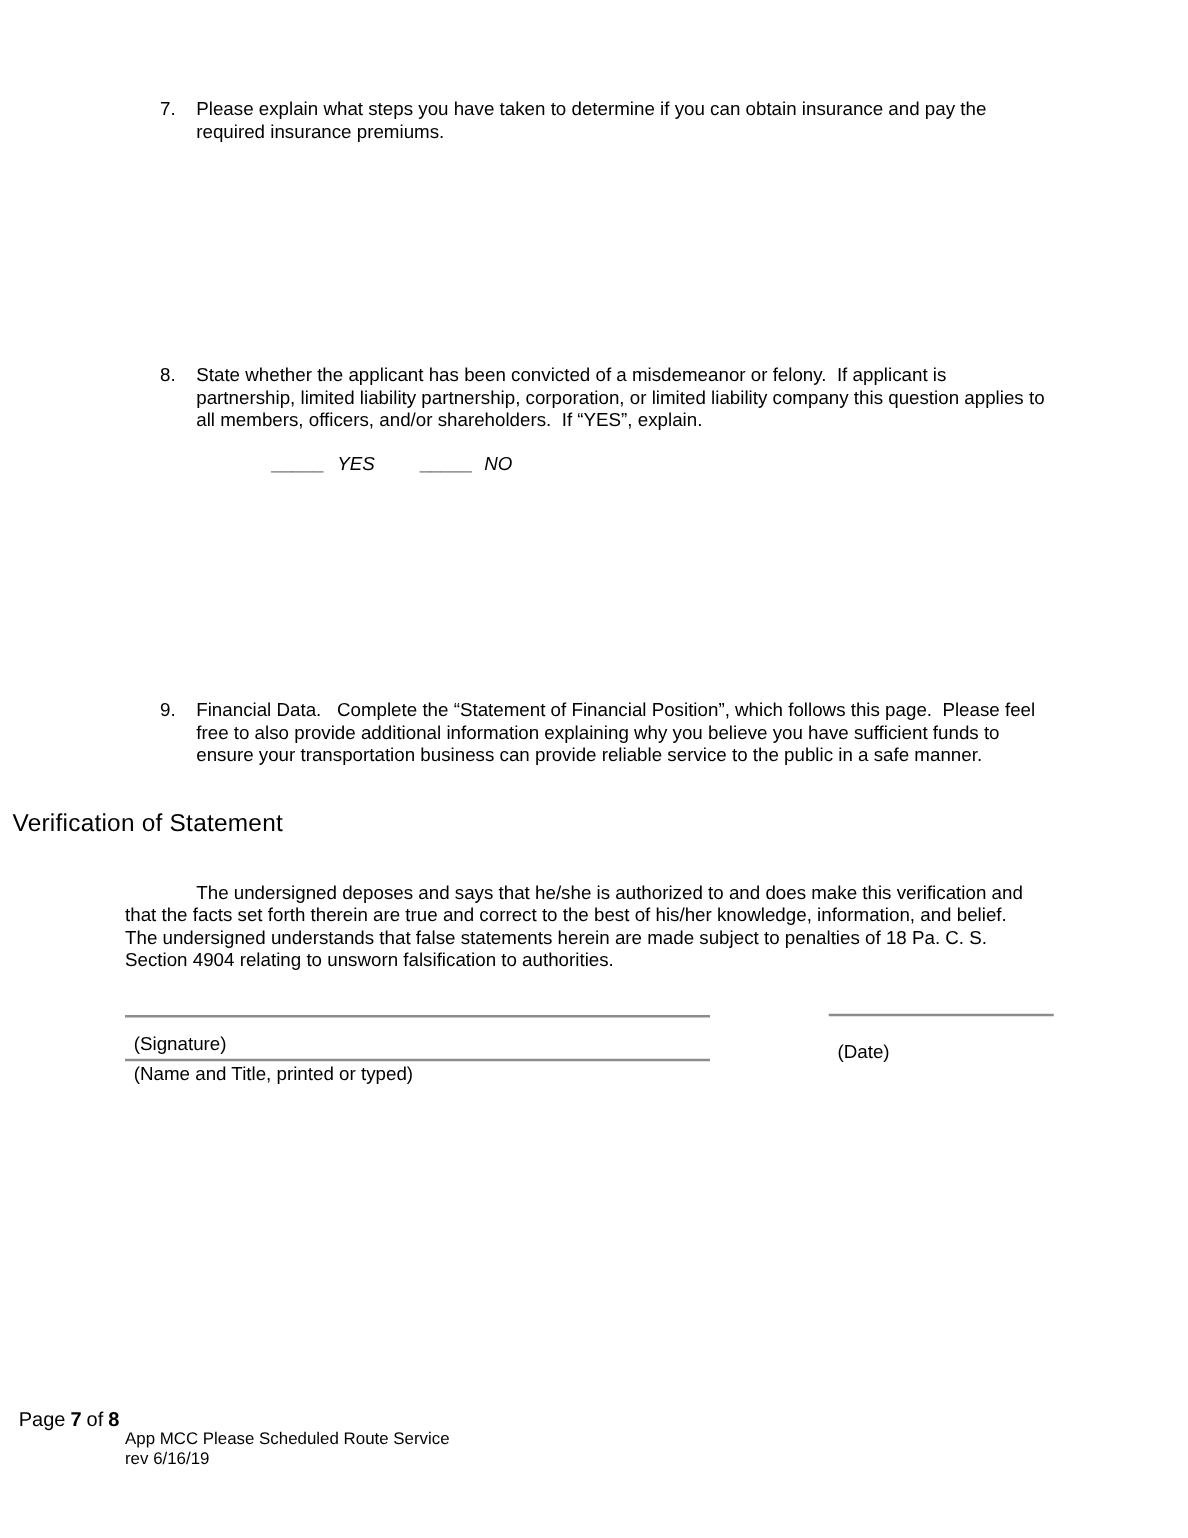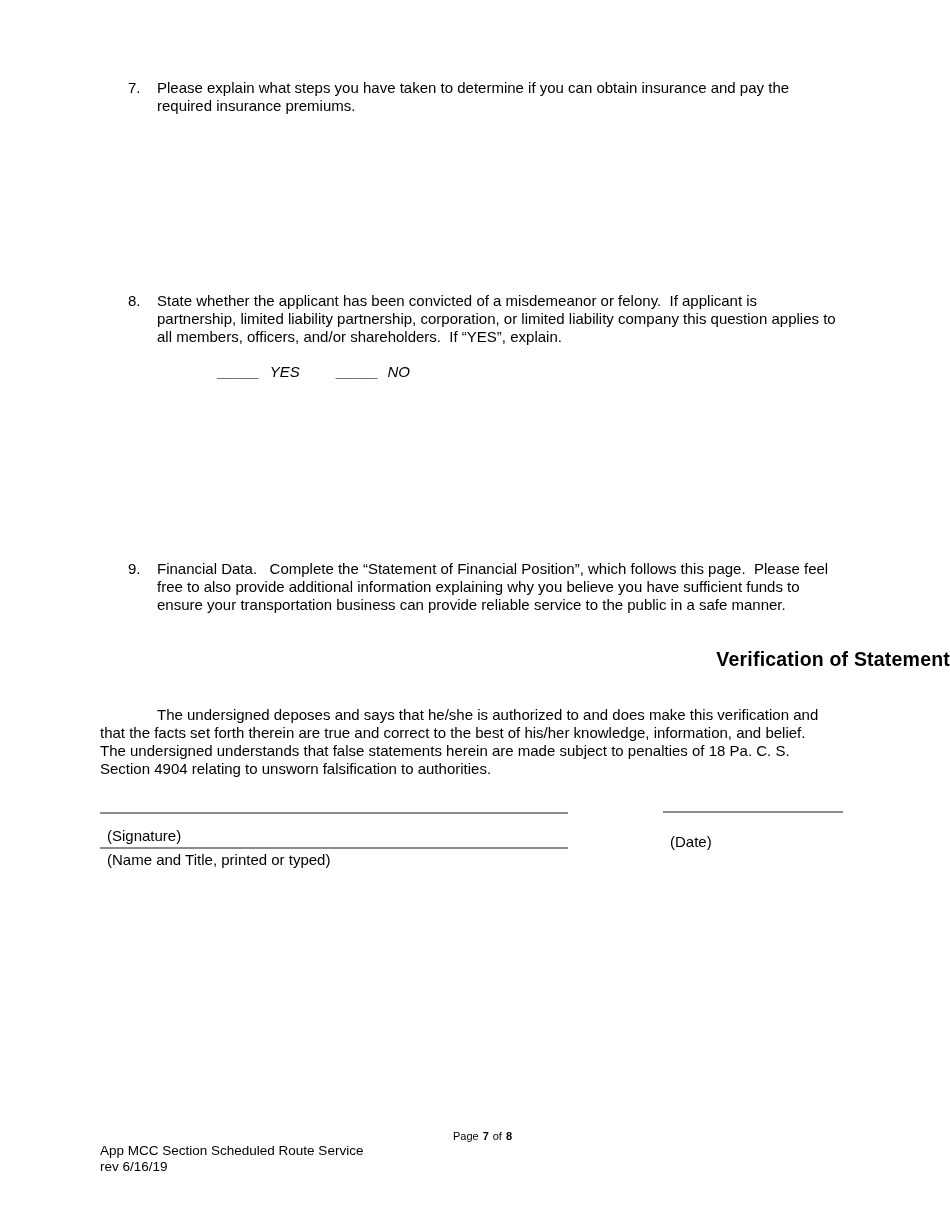--- a/index.html
+++ b/index.html
@@ -20,42 +20,42 @@
   #item9 { top: 560px; left: 128px; width: 770px; }
 
   .yesno { position: absolute; top: 363px; left: 218px; font-size: 15px; line-height: 18px; white-space: nowrap; font-style: italic; }
   .yesno .blank { display: inline-block; }
   .yesno .lbl-yes { margin-left: 10px; }
   .yesno .blank2  { margin-left: 37px; }
   .yesno .lbl-no  { margin-left: 9px; }
 
   .heading {
     position: absolute; top: 648px; left: 10px; right: 0;
-    text-align: right; font-size: 19.5px; font-weight: bold;
+    text-align: left; font-size: 19.5px; font-weight: normal;
     letter-spacing: 0.2px;
   }
   .verify-para {
     position: absolute; top: 706px; left: 100px; width: 800px;
     font-size: 15px; line-height: 18px; white-space: pre-wrap;
     text-indent: 57px;
   }
 
   .rule { position: absolute; height: 0; border-top: 2px solid #8c8c8c; }
   #sig-rule  { top: 812px; left: 100px; width: 468px; }
   #date-rule { top: 811px; left: 663px; width: 180px; }
   #name-rule { top: 847px; left: 100px; width: 468px; }
 
   .sub-label { position: absolute; font-size: 15px; line-height: 18px; }
   #sig-label  { top: 816px; left: 107px; margin-top: 11px; }
   #date-label { top: 833px; left: 670px; }
   #name-label { top: 851px; left: 107px; }
 
   .pagenum {
     position: absolute; top: 1129px; left: 0; right: 0;
-    text-align: center; font-size: 11px; line-height: 15px;
+    font-size: 16px; line-height: 15px;
   }
   .pagenum-inner { display: inline-block; margin-left: 15px; }
   .pagenum-inner span + span { margin-left: 4px; }
   .bold { font-weight: bold; }
 
   .footer-left {
     position: absolute; top: 1143px; left: 100px;
     font-size: 13.5px; line-height: 15.5px;
   }
 </style>
@@ -103,17 +103,17 @@
   <div class="rule" id="name-rule"></div>
   <div class="sub-label" id="name-label">(Name and Title, printed or typed)</div>
 
   <div class="pagenum">
     <span class="pagenum-inner">
       <span>Page</span><span class="bold">7</span><span>of</span><span class="bold">8</span>
     </span>
   </div>
 
   <div class="footer-left">
-    <div>App MCC Section Scheduled Route Service</div>
+    <div>App MCC Please Scheduled Route Service</div>
     <div>rev 6/16/19</div>
   </div>
 
 </div>
 
 </body></html>

